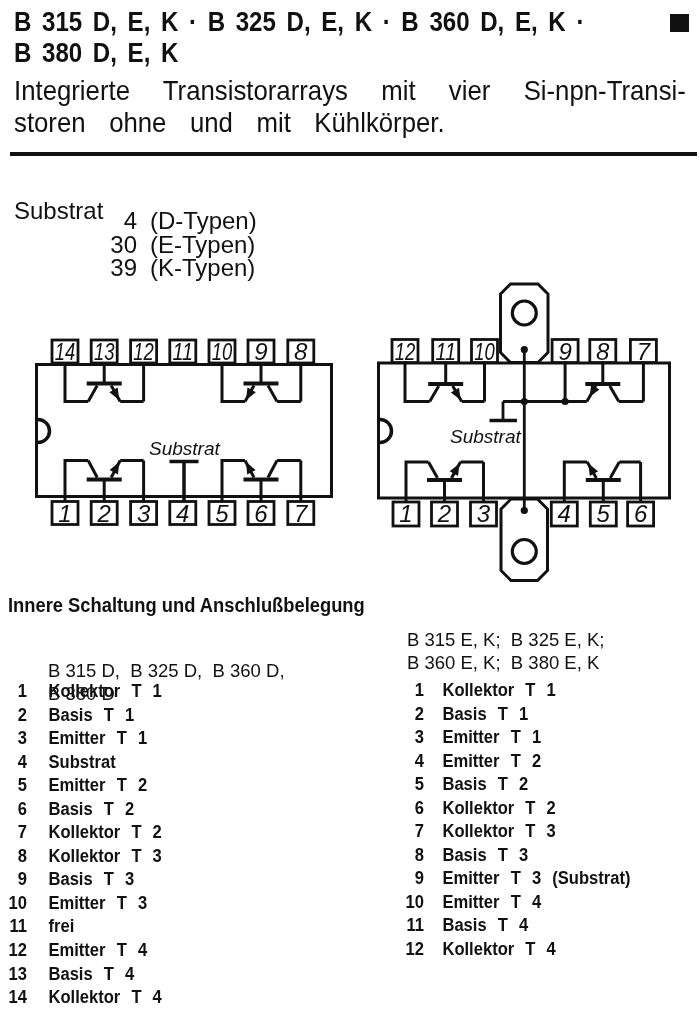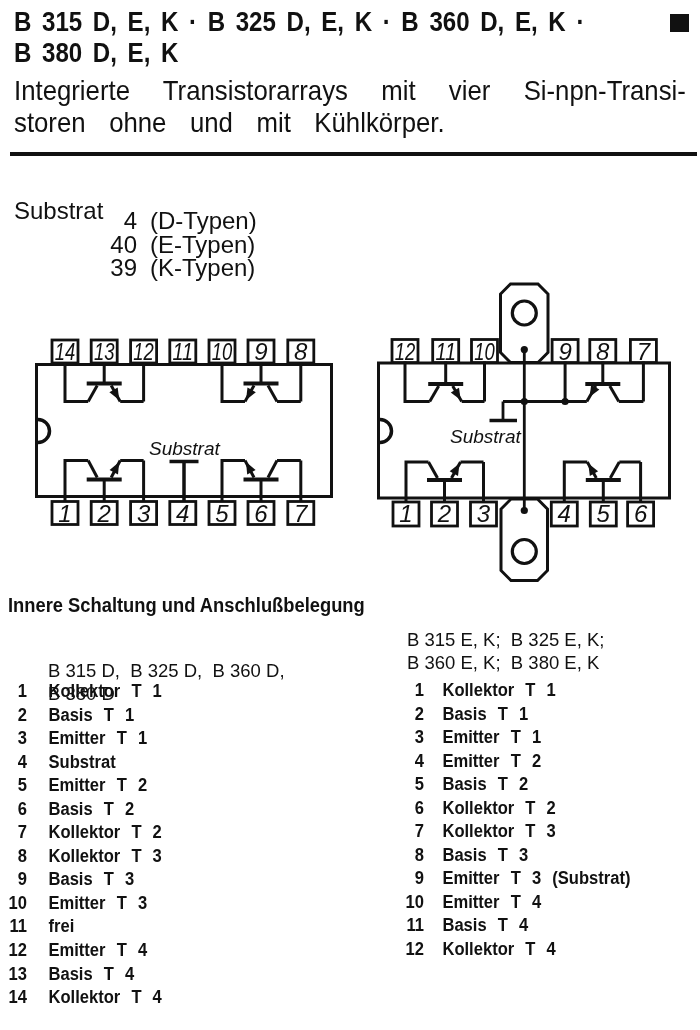--- a/index.html
+++ b/index.html
@@ -20,21 +20,21 @@
 <div class="abs cx" style="left:14px;top:75px;font-size:28px;word-spacing:28.4px;white-space:nowrap;transform:scaleX(0.92);">Integrierte Transistorarrays mit vier Si-npn-Transi-</div>
 
 <div class="abs cx" style="left:14px;top:107px;font-size:28px;word-spacing:17.8px;white-space:nowrap;transform:scaleX(0.92);">storen ohne und mit Kühlkörper.</div>
 
 <div class="abs" style="left:10px;top:152px;width:687px;height:3.6px;background:#111;"></div>
 
 <div class="abs" style="left:14px;top:197px;font-size:24px;">Substrat</div>
 
 <div class="abs" style="left:100px;top:209px;font-size:24px;line-height:23.5px;white-space:nowrap;">
 <div><span style="display:inline-block;width:37px;text-align:right;">4</span><span style="display:inline-block;width:13px;"></span>(D-Typen)</div>
-<div><span style="display:inline-block;width:37px;text-align:right;">40</span><span style="display:inline-block;width:13px;"></span>(E-Typen)</div>
+<div><span style="display:inline-block;width:37px;text-align:right;">30</span><span style="display:inline-block;width:13px;"></span>(E-Typen)</div>
 <div><span style="display:inline-block;width:37px;text-align:right;">39</span><span style="display:inline-block;width:13px;"></span>(K-Typen)</div>
 </div>
 
 <div class="abs" style="left:0;top:278px;">
 <svg width="700" height="320" viewBox="0 0 700 320" xmlns="http://www.w3.org/2000/svg" font-family="Liberation Sans, sans-serif">
 
 <rect x="36.5" y="86.5" width="295" height="132" fill="#fff" stroke="#111" stroke-width="3"></rect>
 
 <path d="M38,141.5 a11.5,11.5 0 0 1 0,23" fill="none" stroke="#111" stroke-width="3.5"></path>
 

